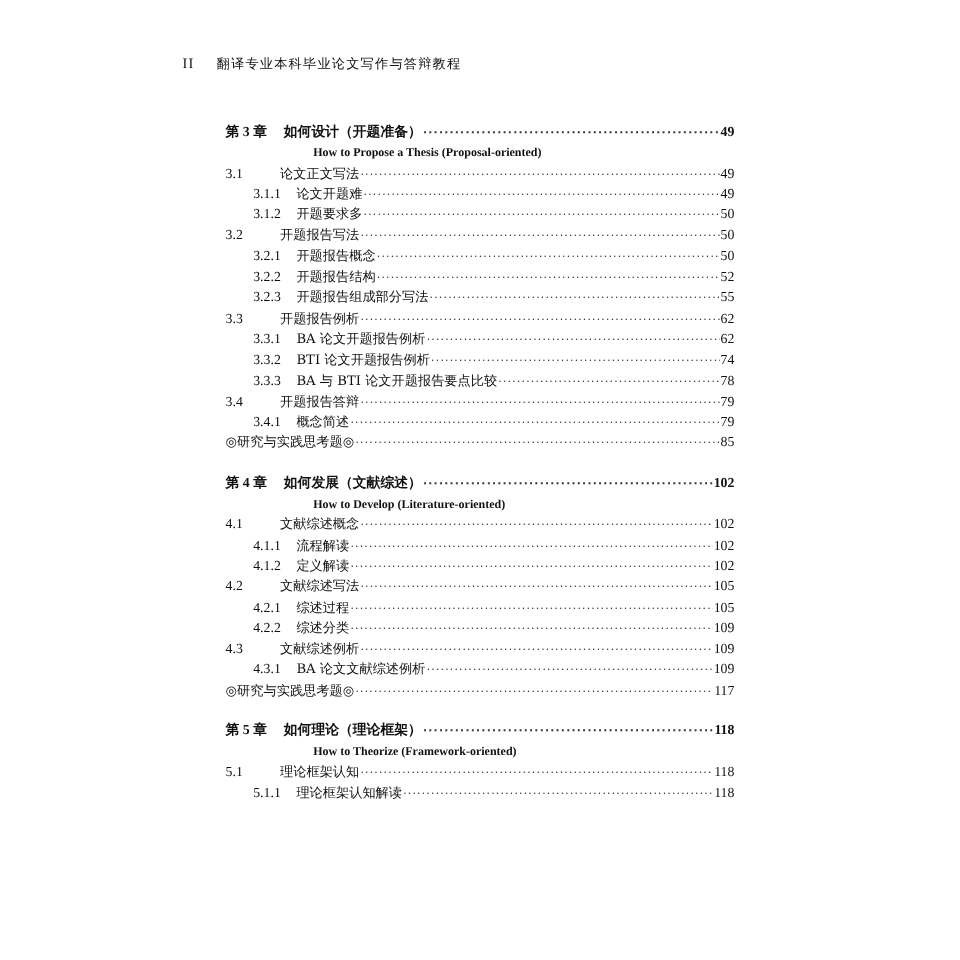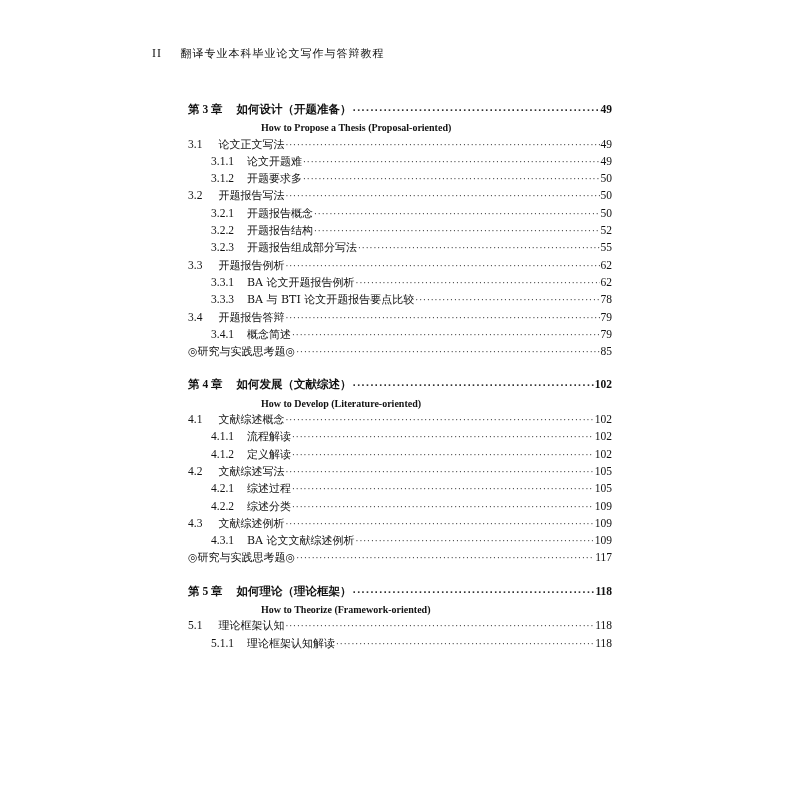--- a/index.html
+++ b/index.html
@@ -8,21 +8,21 @@
   .header { position:absolute; left:152px; top:46px; font-size:11px; letter-spacing:1px; }
   .header .pg { font-family:"Liberation Serif",serif; margin-right:14px; font-size:12px;margin-top:43px; }
   .toc { position:absolute; left:188px; width:424px; top:102px; }
   .row { display:flex; align-items:baseline; height:17.3px; font-size:11px; white-space:nowrap; }
   .row .num { font-family:"Liberation Serif",serif; font-size:11.5px; }
   .row .title { margin-left:10px; }
   .row .dots { flex:1; overflow:hidden; margin:0 1px; color:#333; font-size:9px; letter-spacing:1px; }
   .row .dots::before { content:"··································································································································································"; }
   .row .page { font-family:"Liberation Serif",serif; font-size:11.5px; }
   .lvl1 { padding-left:0; }
-  .lvl1 .title { margin-left:16px; }
+  .lvl1 .title { margin-left:31px; }
   .lvl2 { padding-left:23px; }
   .lvl2 .title { margin-left:13px; }
   .chapter { font-weight:bold; font-family:"DejaVu Sans","Liberation Sans",sans-serif; font-size:11.5px; }
   .chapter .num, .chapter .title { font-weight:bold; }
   .chapter .title { margin-left:14px; }
   .sub-en { height:17.3px; font-family:"Liberation Serif",serif; font-weight:bold; font-size:10px; padding-left:73px; line-height:17.3px; }
   .gap { height:16px; }
 </style>
 </head>
 <body>
@@ -88,20 +88,26 @@
       <span class="dots"></span>
       <span class="page">62</span>
     </div>
     <div class="row lvl2">
       <span class="num">3.3.1</span>
       <span class="title">BA 论文开题报告例析</span>
       <span class="dots"></span>
       <span class="page">62</span>
     </div>
     <div class="row lvl2">
+      <span class="num">3.3.2</span>
+      <span class="title">BTI 论文开题报告例析</span>
+      <span class="dots"></span>
+      <span class="page">74</span>
+    </div>
+    <div class="row lvl2">
       <span class="num">3.3.3</span>
       <span class="title">BA 与 BTI 论文开题报告要点比较</span>
       <span class="dots"></span>
       <span class="page">78</span>
     </div>
     <div class="row lvl1">
       <span class="num">3.4</span>
       <span class="title">开题报告答辩</span>
       <span class="dots"></span>
       <span class="page">79</span>

